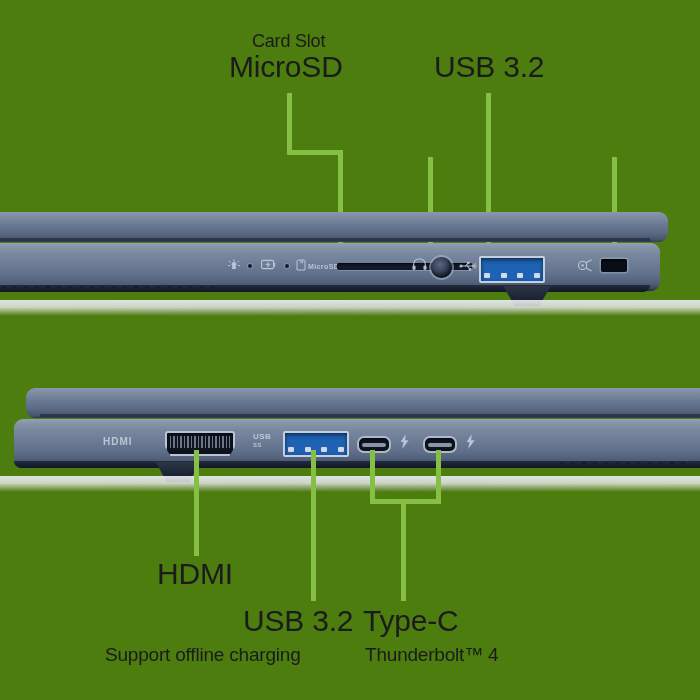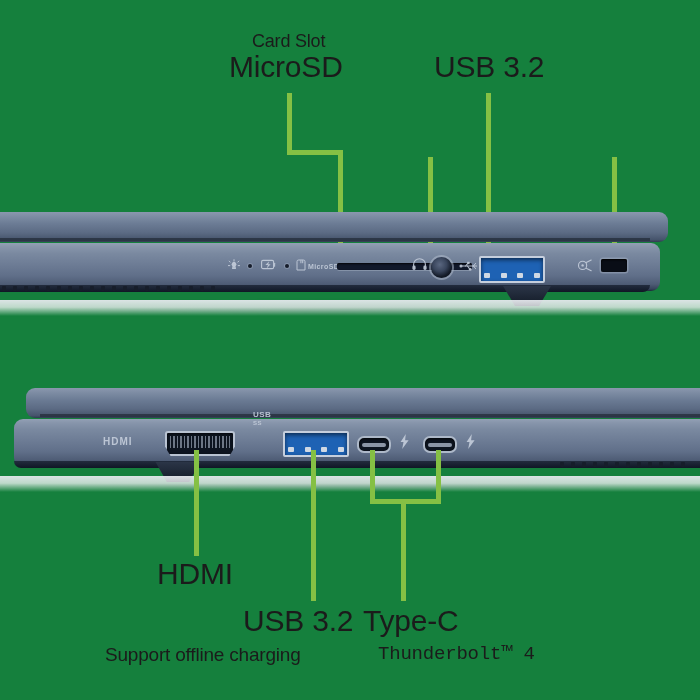--- a/index.html
+++ b/index.html
@@ -9,21 +9,21 @@
     background: #ffffff;
   }
   body {
     font-family: "Liberation Sans", sans-serif;
     -webkit-font-smoothing: antialiased;
   }
   #stage {
     position: relative;
     width: 700px;
     height: 700px;
-    background: #15803d;
+    background: #4d7c0f;
     overflow: hidden;
   }
 
   
   .label {
     position: absolute;
     color: #1b1b1b;
     white-space: nowrap;
     line-height: 1.02;
     letter-spacing: -0.2px;
@@ -382,21 +382,21 @@
 
     <div class="shadow" style="left:40px; top:476px; width:630px;"></div>
     <div class="floor" style="top:476px;"></div>
 
     <div class="silk silk-txt" style="left:103px; top:437px; font-size:10px; letter-spacing:1px;">HDMI</div>
     <div class="port port-hdmi" style="left:165px; top:431px; width:66px; height:21px;
                 clip-path:polygon(0 0,100% 0,100% 62%,92% 100%,8% 100%,0 62%);">
       <span class="hdmi-inner"></span>
     </div>
 
-    <div class="silk" style="left:253px; top:411px;">
+    <div class="silk" style="left:253px; top:433px;">
       <div class="silk-txt" style="font-size:8px; letter-spacing:.5px;">USB</div>
       <div class="silk-txt" style="font-size:6px; letter-spacing:.5px; margin-top:1px;">SS</div>
     </div>
     <div class="port port-usb" style="left:283px; top:431px; width:62px; height:22px;">
       <span class="usb-teeth">
         <i></i>
           <i></i>
           <i></i>
           <i></i>
       </span>
@@ -429,15 +429,15 @@
   <div class="leader leader-v" style="left:436px; top:450px; height:54px;"></div>
   <div class="leader leader-h" style="left:370px; top:499px; width:71px;"></div>
   <div class="leader leader-v" style="left:401px; top:499px; height:102px;"></div>
 
   <div class="label lbl-big" style="left:157px; top:559px;">HDMI</div>
 
   <div class="label lbl-big" style="left:243px; top:606px;">USB 3.2</div>
   <div class="label lbl-big" style="left:363px; top:606px;">Type-C</div>
 
   <div class="label lbl-sub" style="left:105px; top:645px;">Support offline charging</div>
-  <div class="label lbl-sub" style="left:378px; top:645px;font-family:Liberation Mono, monospace;">Thunderbolt™ 4</div>
+  <div class="label lbl-sub" style="left:365px; top:645px;">Thunderbolt™ 4</div>
 
 </div>
 
 </body></html>

